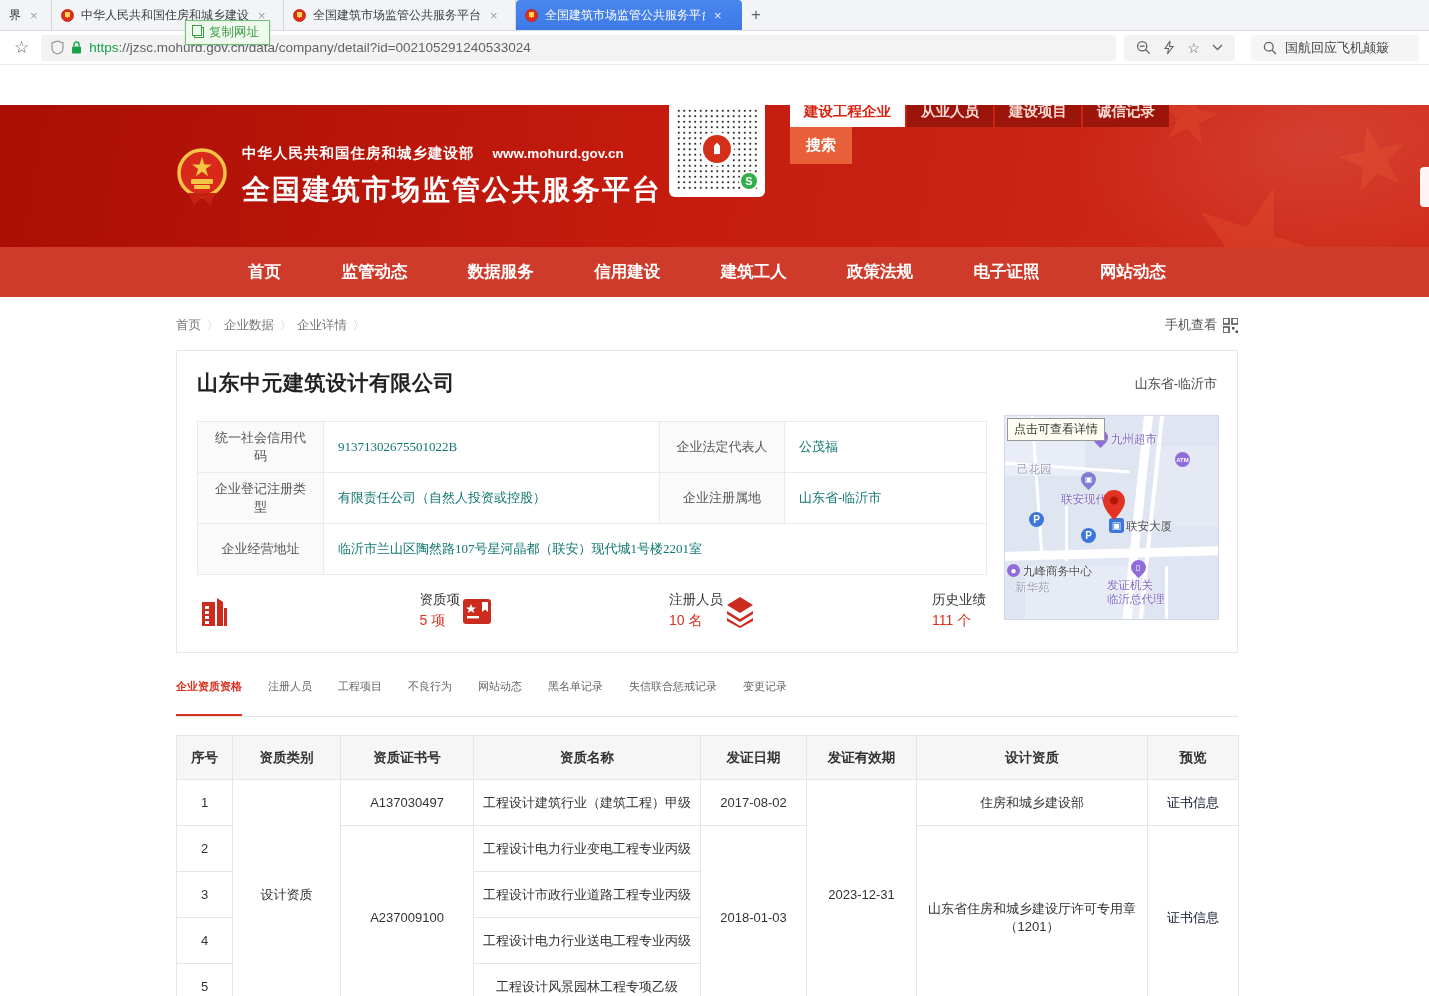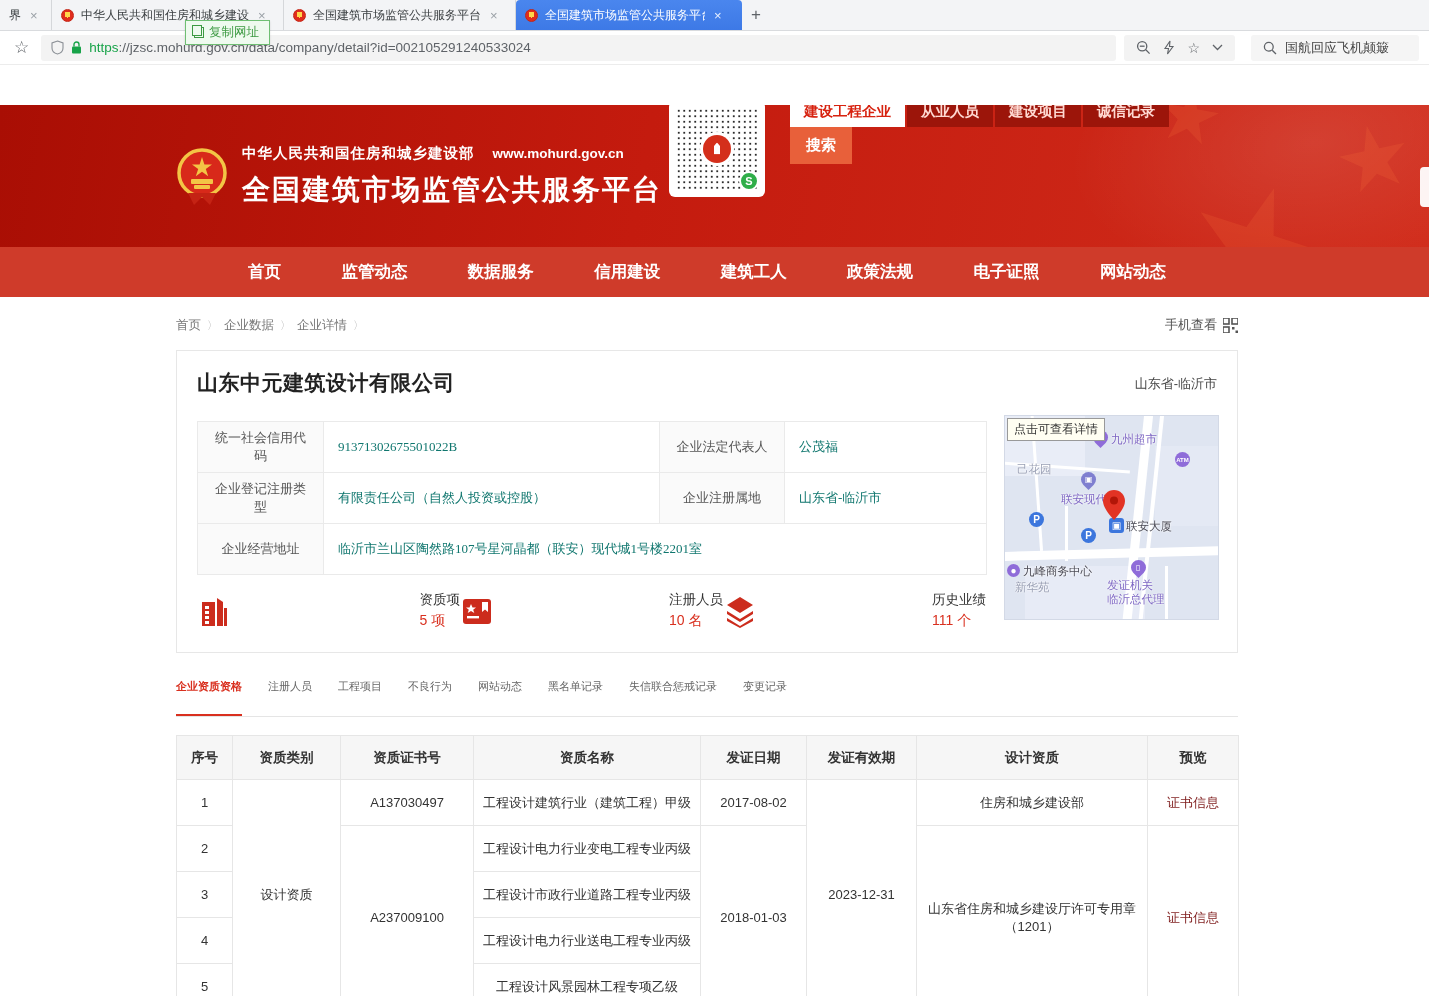--- a/index.html
+++ b/index.html
@@ -98,21 +98,21 @@
 
   
   .dtabs { display:flex; gap:26px; margin-top:26px; border-bottom:1px solid #e5e5e5; }
   .dtab { font-size:11px; color:#666; padding-bottom:20px; cursor:pointer; }
   .dtab.on { color:#d9301f; border-bottom:2px solid #d9301f; font-weight:bold; }
 
   
   .qtable { border-collapse:collapse; width:1062px; margin-top:18px; table-layout:fixed; }
   .qtable th { background:#f6f6f6; border:1px solid #e6e6e6; font-size:13.5px; color:#333; height:44px; font-weight:bold; }
   .qtable td { border:1px solid #e6e6e6; font-size:13px; color:#333; height:46px; text-align:center; padding:4px 8px; }
-  .qtable .cert-link { color:#7f1d1d; cursor:pointer; }
+  .qtable .cert-link { color:#0f172a; cursor:pointer; }
 </style>
 </head>
 <body>
 
 <div class="chrome">
   <div class="tabbar">
     <div class="tab partial">
       <span class="title">界</span>
       <span class="close">×</span>
     </div>

